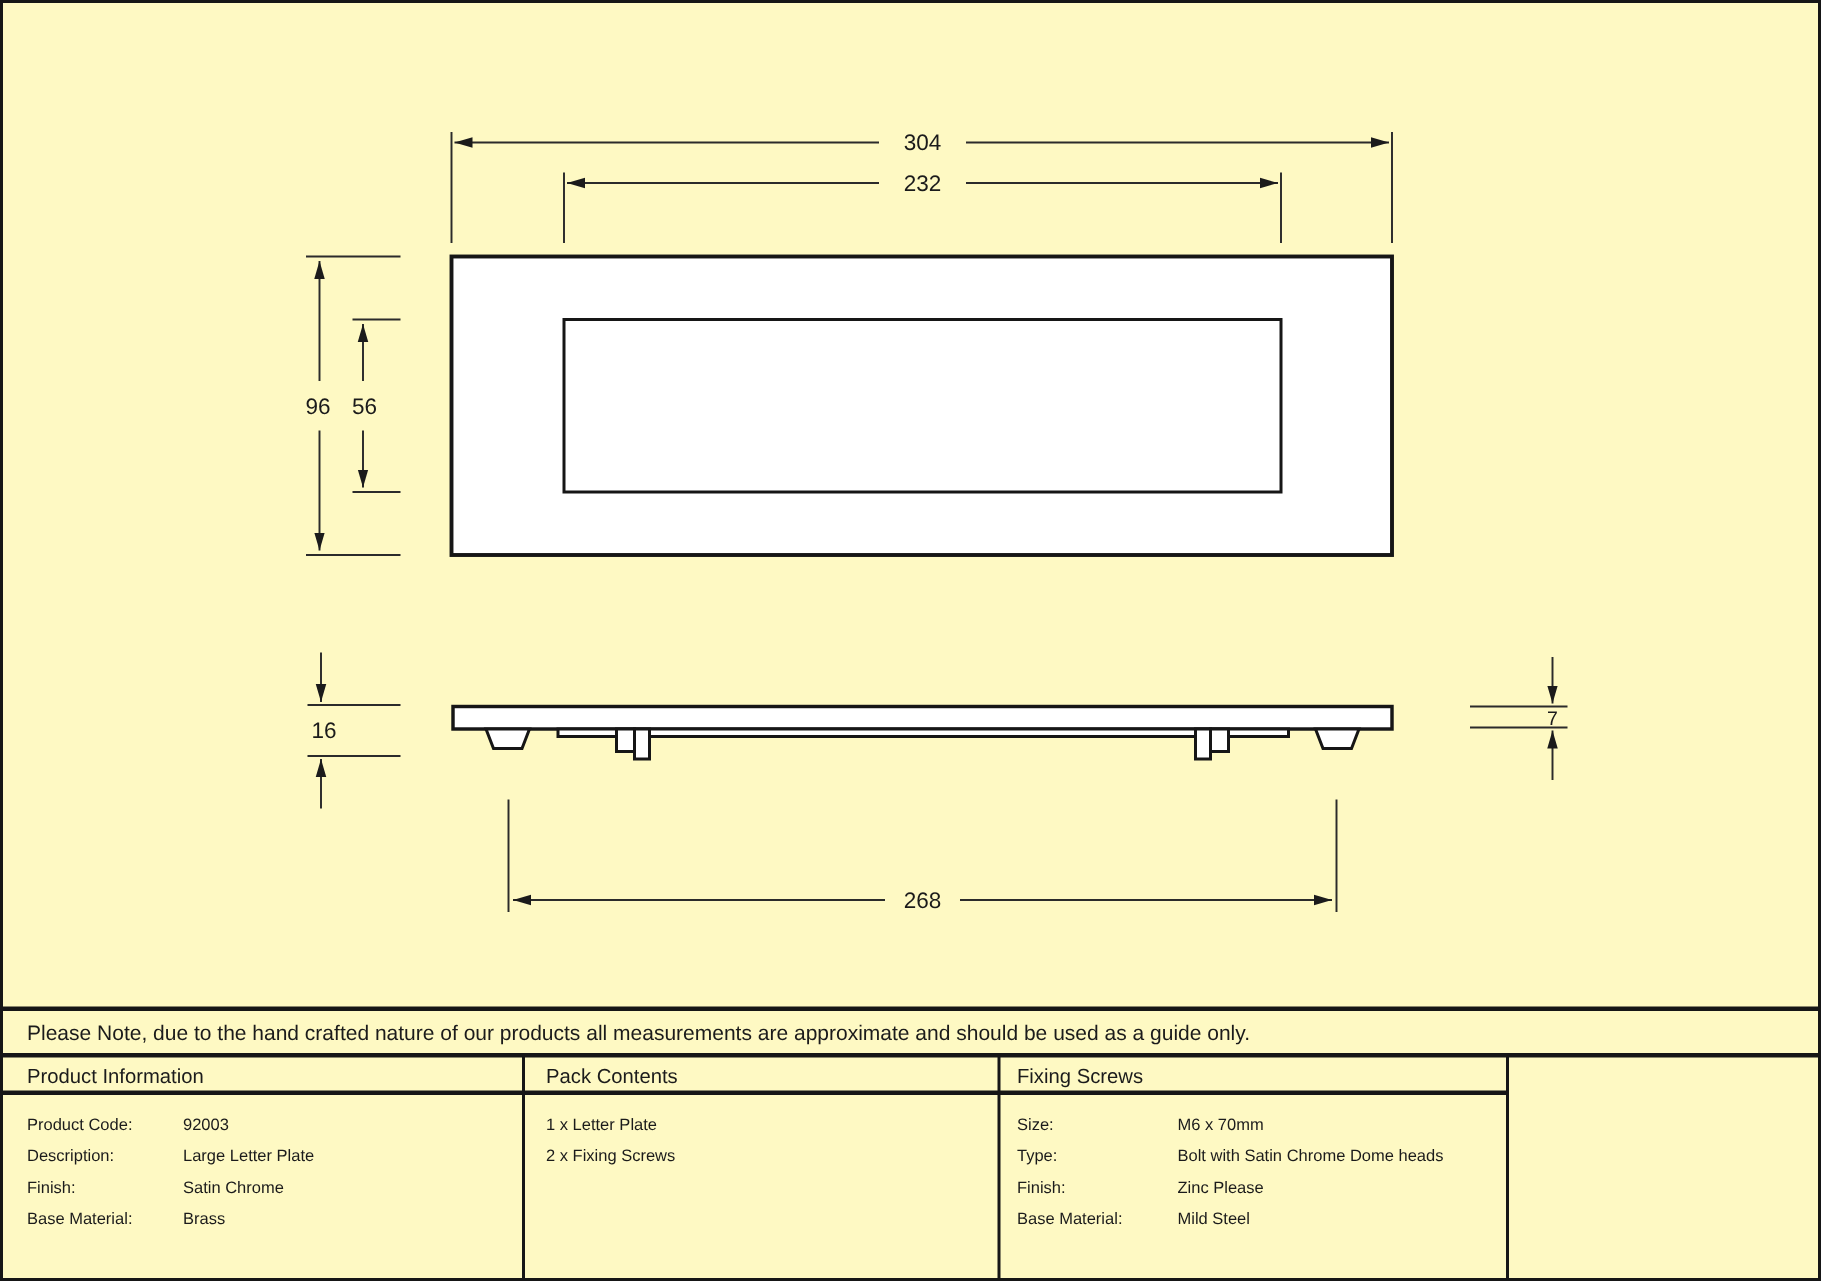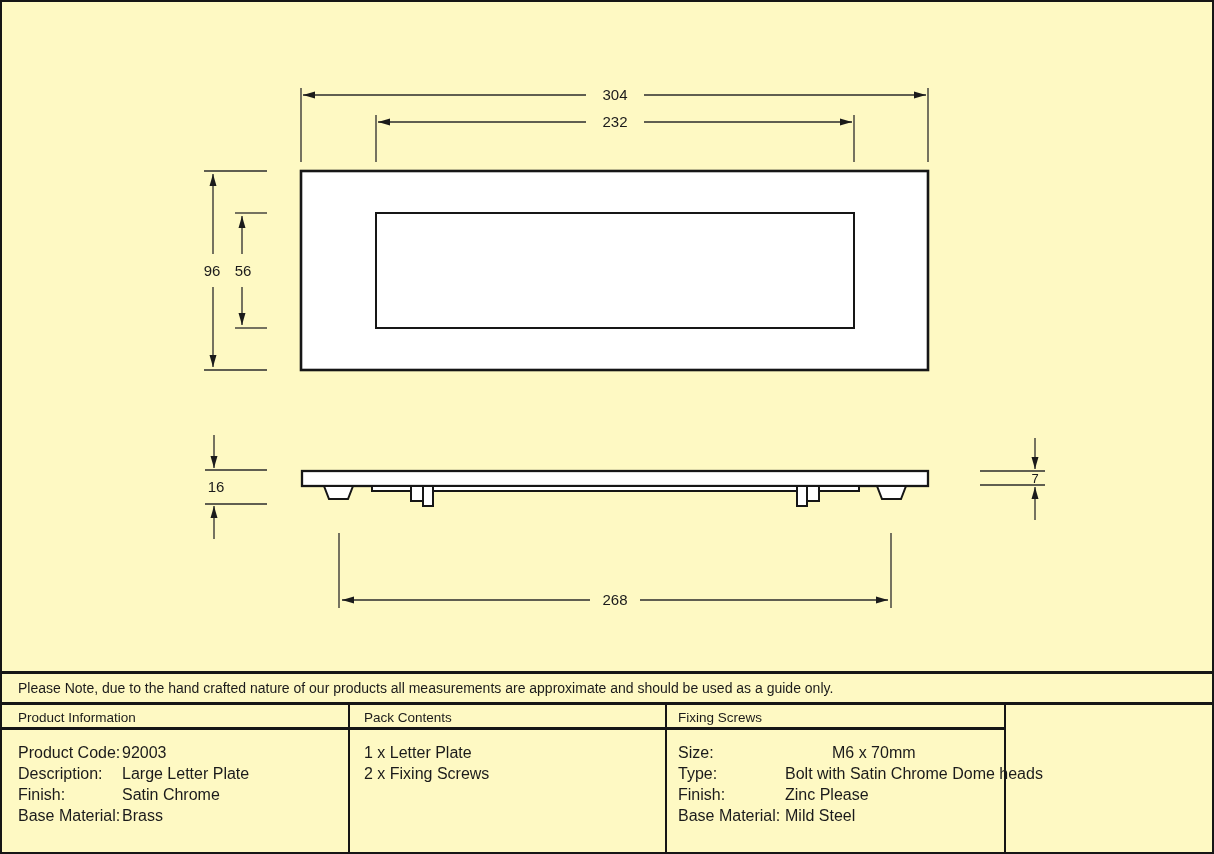--- a/index.html
+++ b/index.html
@@ -17,21 +17,21 @@
   .ln-thin   { stroke:#2b2b2b; stroke-width:1.3; fill:none; }
   .ln-mid    { stroke:#161616; stroke-width:2;   fill:#ffffff; }
   .ln-thick  { stroke:#161616; stroke-width:2.6; fill:#ffffff; }
   .ln-thick2 { stroke:#161616; stroke-width:2.3; fill:#ffffff; }
 
   .hline { position:absolute; background:#161616; height:3px; }
   .vline { position:absolute; background:#161616; width:2px; }
 
   .note-text { position:absolute; left:16px; top:678px; font-size:14px; }
   .th   { position:absolute; font-size:13.5px; }
-  .cell { position:absolute; font-size:16px; white-space:nowrap; }
+  .cell { position:absolute; font-size:11px; white-space:nowrap; }
 
   
   .logo-cell {
     position:absolute; left:1002px; top:702px; width:208px; height:150px;
     display:flex; align-items:center; justify-content:center;
   }
   .logo-inner { position:relative; width:178px; height:64px; }
   .anvil-svg  { position:absolute; left:-4px; bottom:-1px; width:66px; height:60px; }
   .logo-big {
     position:absolute; left:56px; bottom:-13px;
@@ -154,21 +154,21 @@
   <div class="cell" style="left:120px; top:763px;">Large Letter Plate</div>
   <div class="cell" style="left:16px;  top:784px;">Finish:</div>
   <div class="cell" style="left:120px; top:784px;">Satin Chrome</div>
   <div class="cell" style="left:16px;  top:805px;">Base Material:</div>
   <div class="cell" style="left:120px; top:805px;">Brass</div>
 
   <div class="cell" style="left:362px; top:742px;">1 x Letter Plate</div>
   <div class="cell" style="left:362px; top:763px;">2 x Fixing Screws</div>
 
   <div class="cell" style="left:676px; top:742px;">Size:</div>
-  <div class="cell" style="left:783px; top:742px;margin-left:47px;">M6 x 70mm</div>
+  <div class="cell" style="left:783px; top:742px;">M6 x 70mm</div>
   <div class="cell" style="left:676px; top:763px;">Type:</div>
   <div class="cell" style="left:783px; top:763px;">Bolt with Satin Chrome Dome heads</div>
   <div class="cell" style="left:676px; top:784px;">Finish:</div>
   <div class="cell" style="left:783px; top:784px;">Zinc Please</div>
   <div class="cell" style="left:676px; top:805px;">Base Material:</div>
   <div class="cell" style="left:783px; top:805px;">Mild Steel</div>
 
 
 </div>
 

